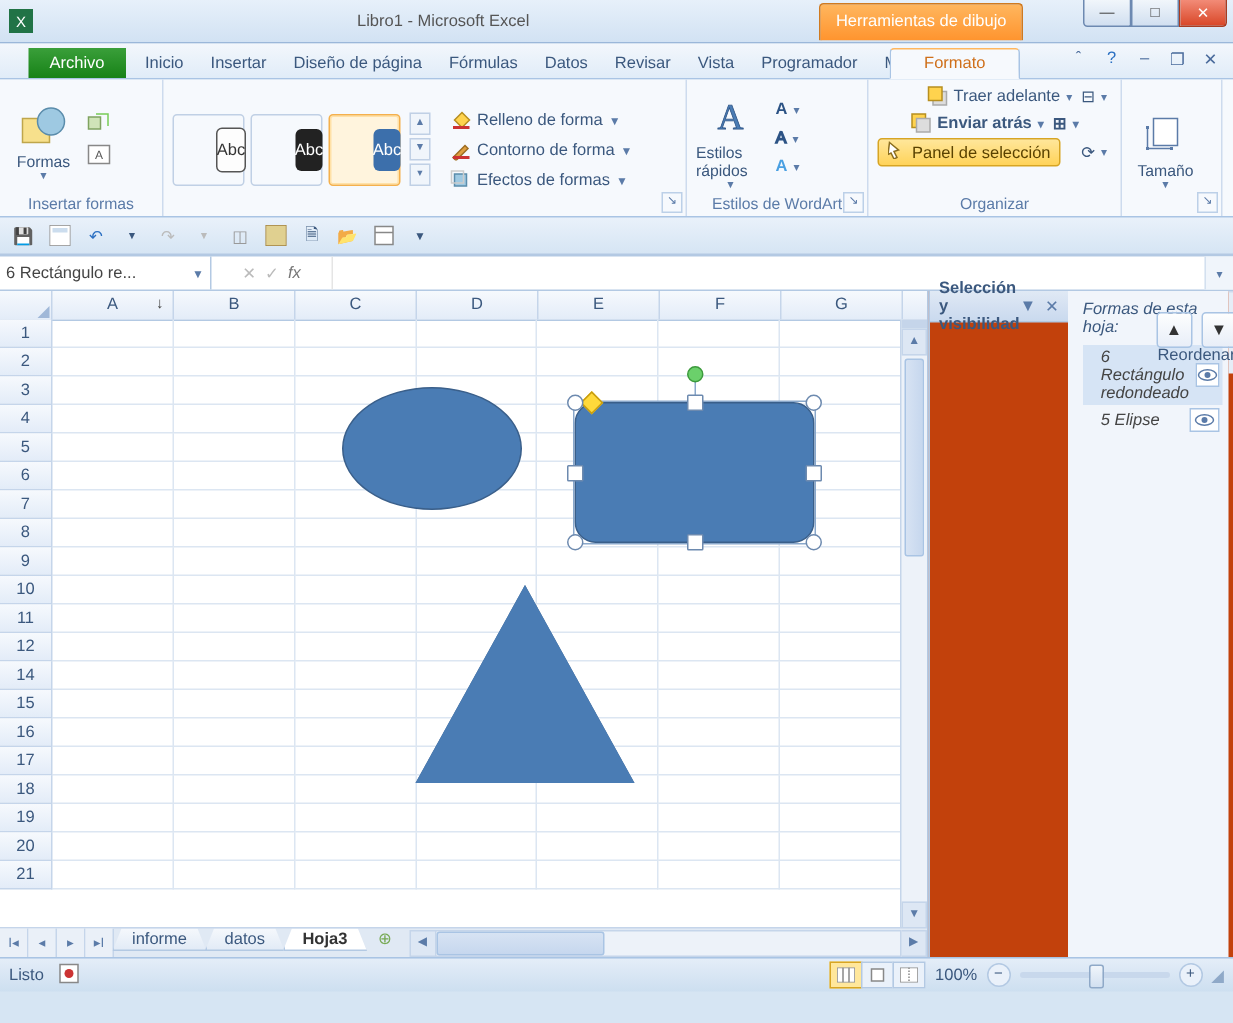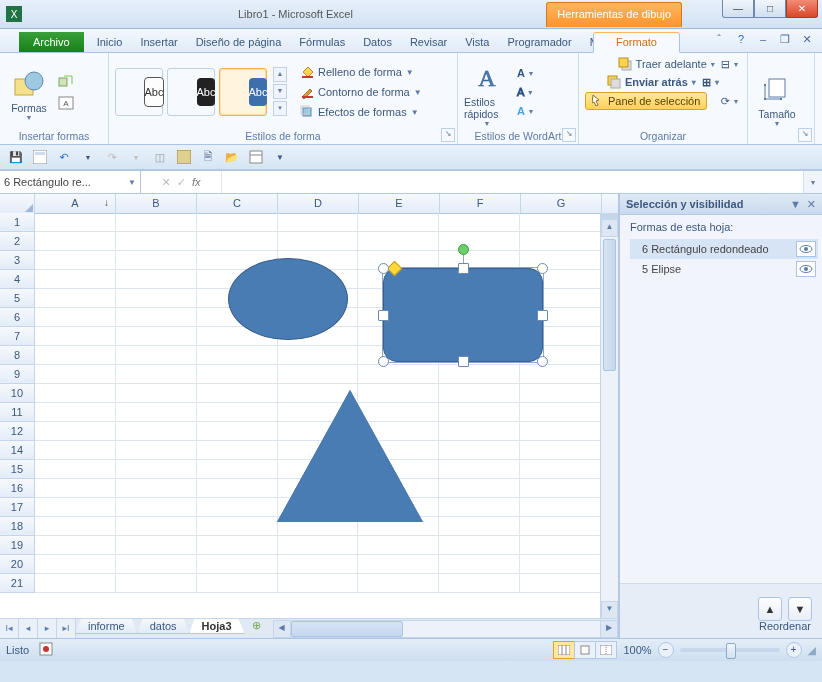--- a/index.html
+++ b/index.html
@@ -402,36 +402,36 @@
     border:1px solid #c79c10;
     transform:rotate(45deg);
   }
 
   
   .sel-pane {
     width:202px;
     background:#c2410c;
     border-left:1px solid #b3c9e3;
     display:flex;
-    flex-direction:column;
+    flex-direction:row;
   }
   .sel-pane-title {
     height:20px;
     background:linear-gradient(#e0e9f5,#c9d9ee);
     border-bottom:1px solid #b3c9e3;
     display:flex;
     align-items:center;
     padding: 0 6px;
     justify-content:space-between;
     color:#3b587e;
     font-weight:bold;
     font-size:11px;
   }
   .sel-pane-title .ctrls { display:flex; gap:6px; font-weight:normal; color:#5b7ba8;}
-  .sel-pane-body { flex:1; background:#f1f5fb; padding:6px 4px 4px 10px; position:relative;}
+  .sel-pane-body { flex:1; background:#f1f5fb; padding:6px 4px 4px 10px; position:relative;font-style:italic;}
   .sel-pane-body .hdr { color:#3b587e; margin-bottom:6px;}
   .shape-item {
     display:flex;
     justify-content:space-between;
     align-items:center;
     padding: 2px 2px 2px 12px;
     font-size:11px;
   }
   .shape-item.sel { background:#d6e4f5;}
   .eye {
@@ -588,21 +588,20 @@
         <div class="row-btn">
           <span class="sw"><svg width="14" height="14">
                 <rect x="3" y="3" width="8" height="8" fill="#9ec9e2" stroke="#5a8cab"></rect>
                 <rect x="1" y="1" width="8" height="8" fill="none" stroke="#ccc"></rect>
               </svg></span>
           <span>Efectos de formas</span>
             <span class="car">▼</span>
         </div>
       </div>
     </div>
-    <div class="group-label">Estilos de forma</div>
     <div class="dialog-launcher">↘</div>
   </div>
 
   <div class="group" style="width:108px;">
     <div class="group-content">
       <div class="big-btn">
         <div class="icon-box">
           <svg width="30" height="28">
               <text x="15" y="22" text-anchor="middle" font-size="24" font-family="Georgia" fill="#4a7cb4" stroke="#2c5385" stroke-width="0.5">A</text>
             </svg>

